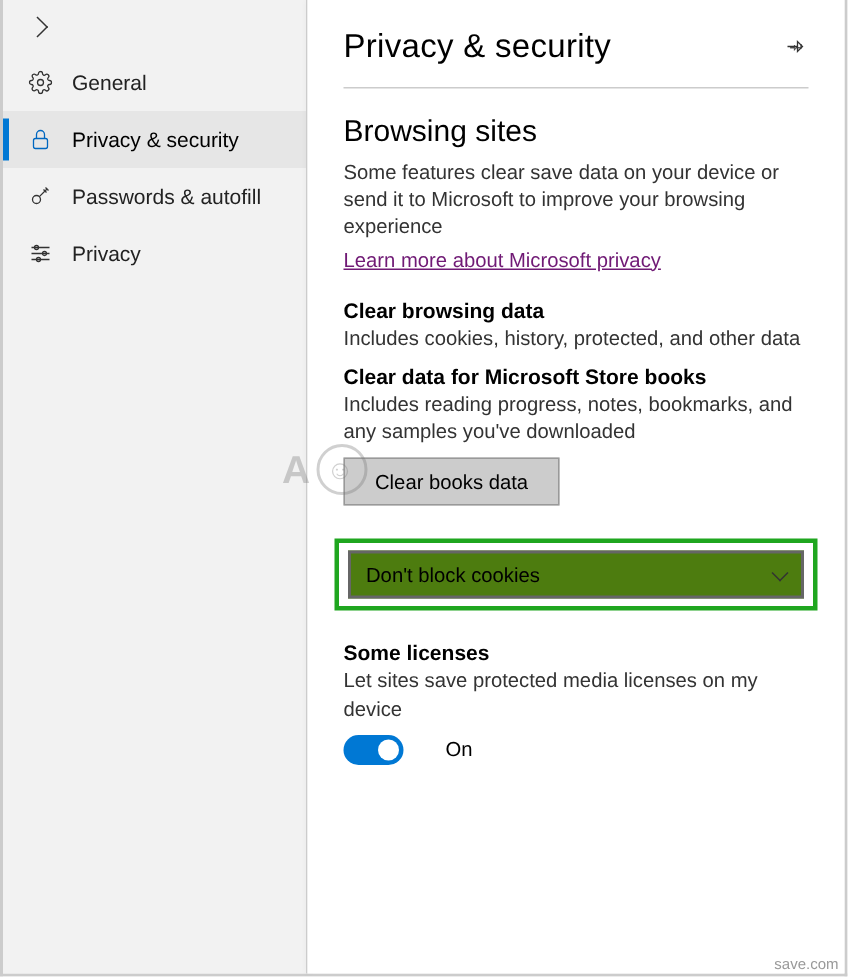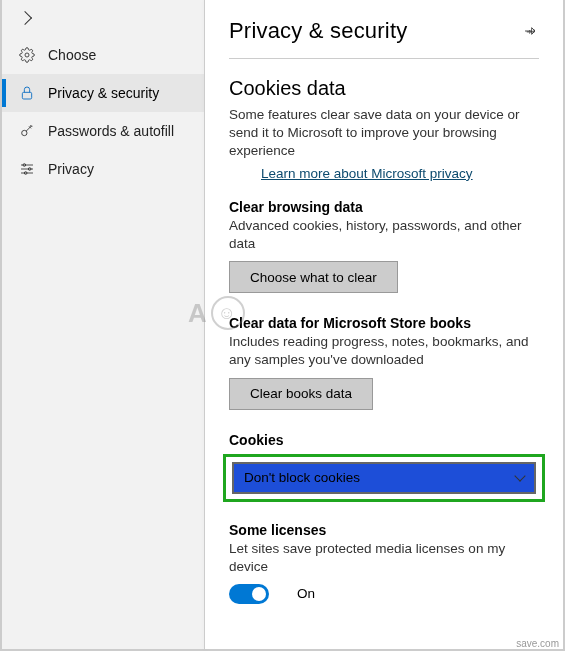--- a/index.html
+++ b/index.html
@@ -122,27 +122,26 @@
     font-weight: 400;
     margin-bottom: 6px;
   }
   .body-text {
     font-size: 13.5px;
     color: #333;
     line-height: 1.35;
     margin-bottom: 4px;
   }
   a.link {
-    color: #0c4a6e;
+    color: #701a75;
     text-decoration: underline;
     font-size: 13.5px;
     display: inline-block;
     margin-bottom: 18px;
     cursor: pointer;
-    margin-left: 32px;
   }
   .subhead {
     font-size: 14px;
     font-weight: 600;
     margin-bottom: 2px;
     color: #000;
   }
   .subdesc {
     font-size: 13.5px;
     color: #333;
@@ -164,21 +163,21 @@
     border: 3px solid #1fa61f;
     padding: 5px 6px;
     margin-bottom: 20px;
     margin-left: -6px;
     margin-right: -6px;
   }
   .dropdown {
     width: 100%;
     height: 32px;
     border: 2px solid #666;
-    background: #1d4ed8;
+    background: #4d7c0f;
     display: flex;
     align-items: center;
     padding: 0 10px;
     cursor: pointer;
     justify-content: space-between;
     font-size: 13.5px;
   }
   .chev-down {
     width: 8px; height: 8px;
     border-right: 1.2px solid #333;
@@ -253,21 +252,21 @@
         </span>
     </div>
 
     <div class="sidebar-item">
       <span class="icon-slot">
         <svg viewBox="0 0 24 24">
             <circle cx="12" cy="12" r="3"></circle>
             <path d="M19.4 15a1.7 1.7 0 0 0 .34 1.87l.06.06a2 2 0 1 1-2.83 2.83l-.06-.06a1.7 1.7 0 0 0-1.87-.34 1.7 1.7 0 0 0-1 1.56V21a2 2 0 1 1-4 0v-.09a1.7 1.7 0 0 0-1.11-1.56 1.7 1.7 0 0 0-1.87.34l-.06.06a2 2 0 1 1-2.83-2.83l.06-.06a1.7 1.7 0 0 0 .34-1.87 1.7 1.7 0 0 0-1.56-1H3a2 2 0 1 1 0-4h.09a1.7 1.7 0 0 0 1.56-1.11 1.7 1.7 0 0 0-.34-1.87l-.06-.06a2 2 0 1 1 2.83-2.83l.06.06a1.7 1.7 0 0 0 1.87.34H9a1.7 1.7 0 0 0 1-1.56V3a2 2 0 1 1 4 0v.09a1.7 1.7 0 0 0 1 1.56 1.7 1.7 0 0 0 1.87-.34l.06-.06a2 2 0 1 1 2.83 2.83l-.06.06a1.7 1.7 0 0 0-.34 1.87V9a1.7 1.7 0 0 0 1.56 1H21a2 2 0 1 1 0 4h-.09a1.7 1.7 0 0 0-1.56 1z"></path>
           </svg>
       </span>
-      <span class="sidebar-label">Choose</span>
+      <span class="sidebar-label">General</span>
     </div>
 
     <div class="sidebar-item active">
       <span class="icon-slot">
         <svg viewBox="0 0 24 24">
             <rect x="5" y="11" width="14" height="10" rx="2"></rect>
             <path d="M8 11V7a4 4 0 0 1 8 0v4"></path>
           </svg>
       </span>
       <span class="sidebar-label">Privacy &amp; security</span>
@@ -307,33 +306,31 @@
             <path d="M15 4l5 5-3 1-4 4 1 5-3-3-5 5 5-5-3-3 5 1 4-4 1-3z" transform="rotate(45 12 12) scale(0.6) translate(8 8)"></path>
             <line x1="3" y1="12" x2="13" y2="12"></line>
             <path d="M13 7v10l5-5z"></path>
           </svg>
       </span>
     </div>
     <hr class="header-divider">
 
     <div class="scroll">
 
-      <h2 class="section-title">Cookies data</h2>
+      <h2 class="section-title">Browsing sites</h2>
       <div class="body-text">Some features clear save data on your device or send it to Microsoft to improve your browsing experience</div>
       <a class="link">Learn more about Microsoft privacy</a>
 
       <div class="subhead">Clear browsing data</div>
-      <div class="subdesc">Advanced cookies, history, passwords, and other data</div>
-      <button class="win-btn">Choose what to clear</button>
+      <div class="subdesc">Includes cookies, history, protected, and other data</div>
 
       <div class="subhead">Clear data for Microsoft Store books</div>
       <div class="subdesc">Includes reading progress, notes, bookmarks, and any samples you've downloaded</div>
       <button class="win-btn">Clear books data</button>
 
-      <div class="subhead" style="margin-bottom:6px;">Cookies</div>
       <div class="dropdown-wrap">
         <div class="dropdown">
           <span>Don't block cookies</span>
           <span>
               <div class="chev-down"></div>
             </span>
         </div>
       </div>
 
       <div class="subhead">Some licenses</div>

